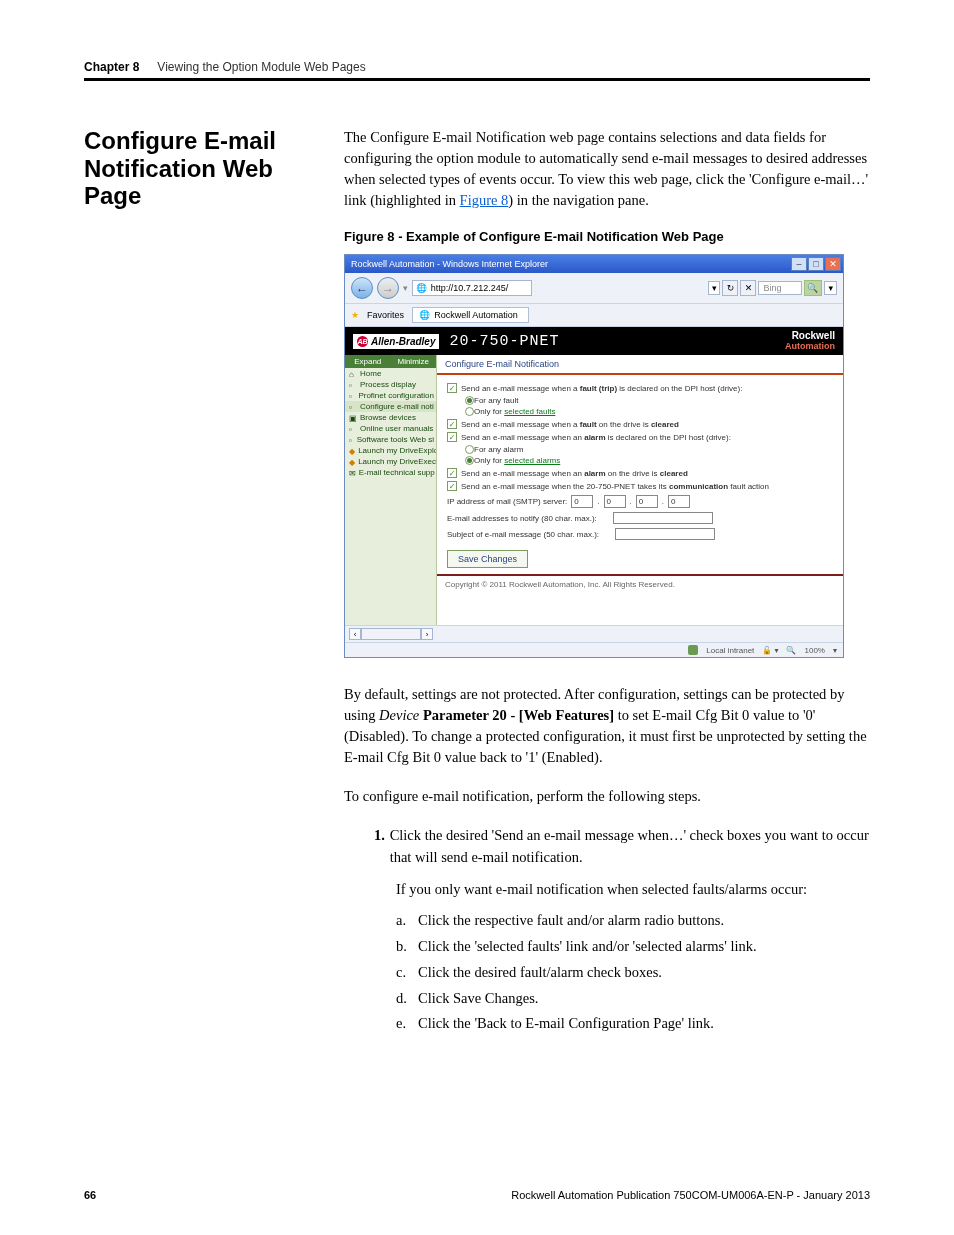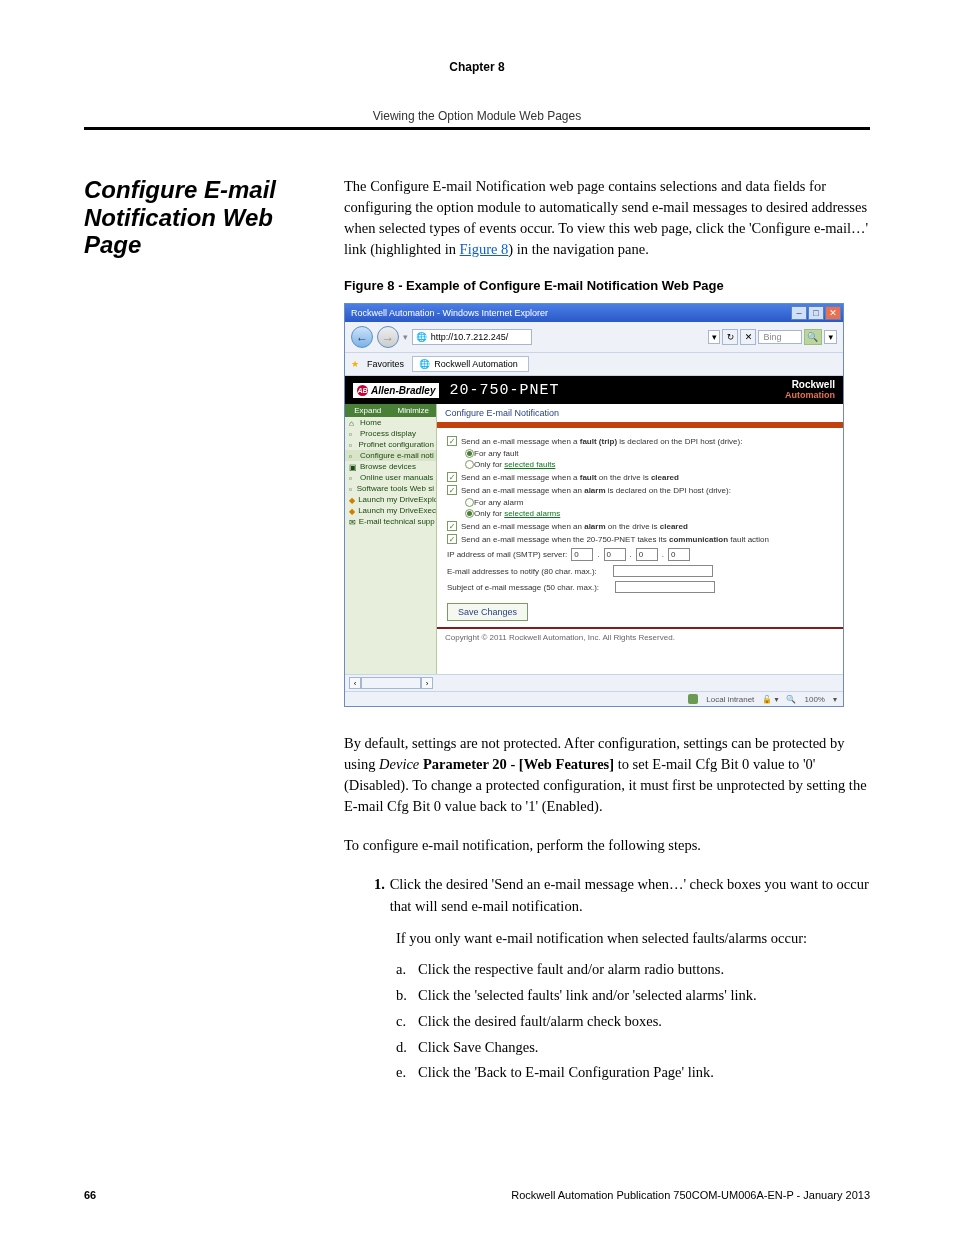--- a/index.html
+++ b/index.html
@@ -8,30 +8,29 @@
     height: 1235px;
     background: #fff;
     font-family: Georgia, 'Times New Roman', serif;
     color: #000;
     position: relative;
     padding: 60px 84px 40px 84px;
   }
   .header-line {
     display: flex;
     align-items: center;
-    gap: 35px;
+    gap: 18px;
     font-size: 12px;
     margin-bottom: 4px;
-    flex-direction: column;
   }
   .chapter-label { font-weight: bold; font-family: Arial, sans-serif; }
   .chapter-title { font-family: Arial, sans-serif; color: #333; }
   .top-rule { height: 3px; background: #000; margin-bottom: 46px; }
   .main-columns { display: flex; gap: 28px; }
-  .left-col { width: 232px; flex: 0 0 232px; font-style: italic; }
+  .left-col { width: 232px; flex: 0 0 232px; }
   .right-col { flex: 1; }
   h1.section-title {
     font-family: Arial, Helvetica, sans-serif;
     font-weight: bold;
     font-size: 24px;
     line-height: 1.15;
   }
   .body-text {
     font-size: 14.5px;
     line-height: 1.45;
@@ -135,21 +134,21 @@
   .nav-icon { width:8px;height:8px; display:inline-block;}
   .content-pane {
     flex: 1;
     padding: 0;
     background:#fff;
   }
   .content-pane h4 {
     font-size: 9px;
     font-weight: normal;
     padding: 4px 8px;
-    border-bottom: 6px solid #c2410c;
+    border-bottom: 2px solid #c2410c;
     margin-bottom: 8px;
     color:#2a4480;
   }
   .form-area { padding: 0 10px; font-size:8px; color:#333;}
   .chk-line { display:flex; align-items:center; gap:4px; margin:3px 0;}
   .chk { width:10px;height:10px;border:1px solid #7a9c60; background:#fff; display:flex;align-items:center;justify-content:center; color:#4a7f38; font-size:8px;}
   .rad-group { margin-left: 18px;}
   .rad-line { display:flex;align-items:center;margin:2px 0;}
   .rad { width:9px;height:9px;border:1px solid #7a9c60;border-radius:5px;background:#fff;display:flex;align-items:center;justify-content:center;}
   .rad.sel::after { content:''; width:5px;height:5px;background:#4a7f38;border-radius:3px;}

